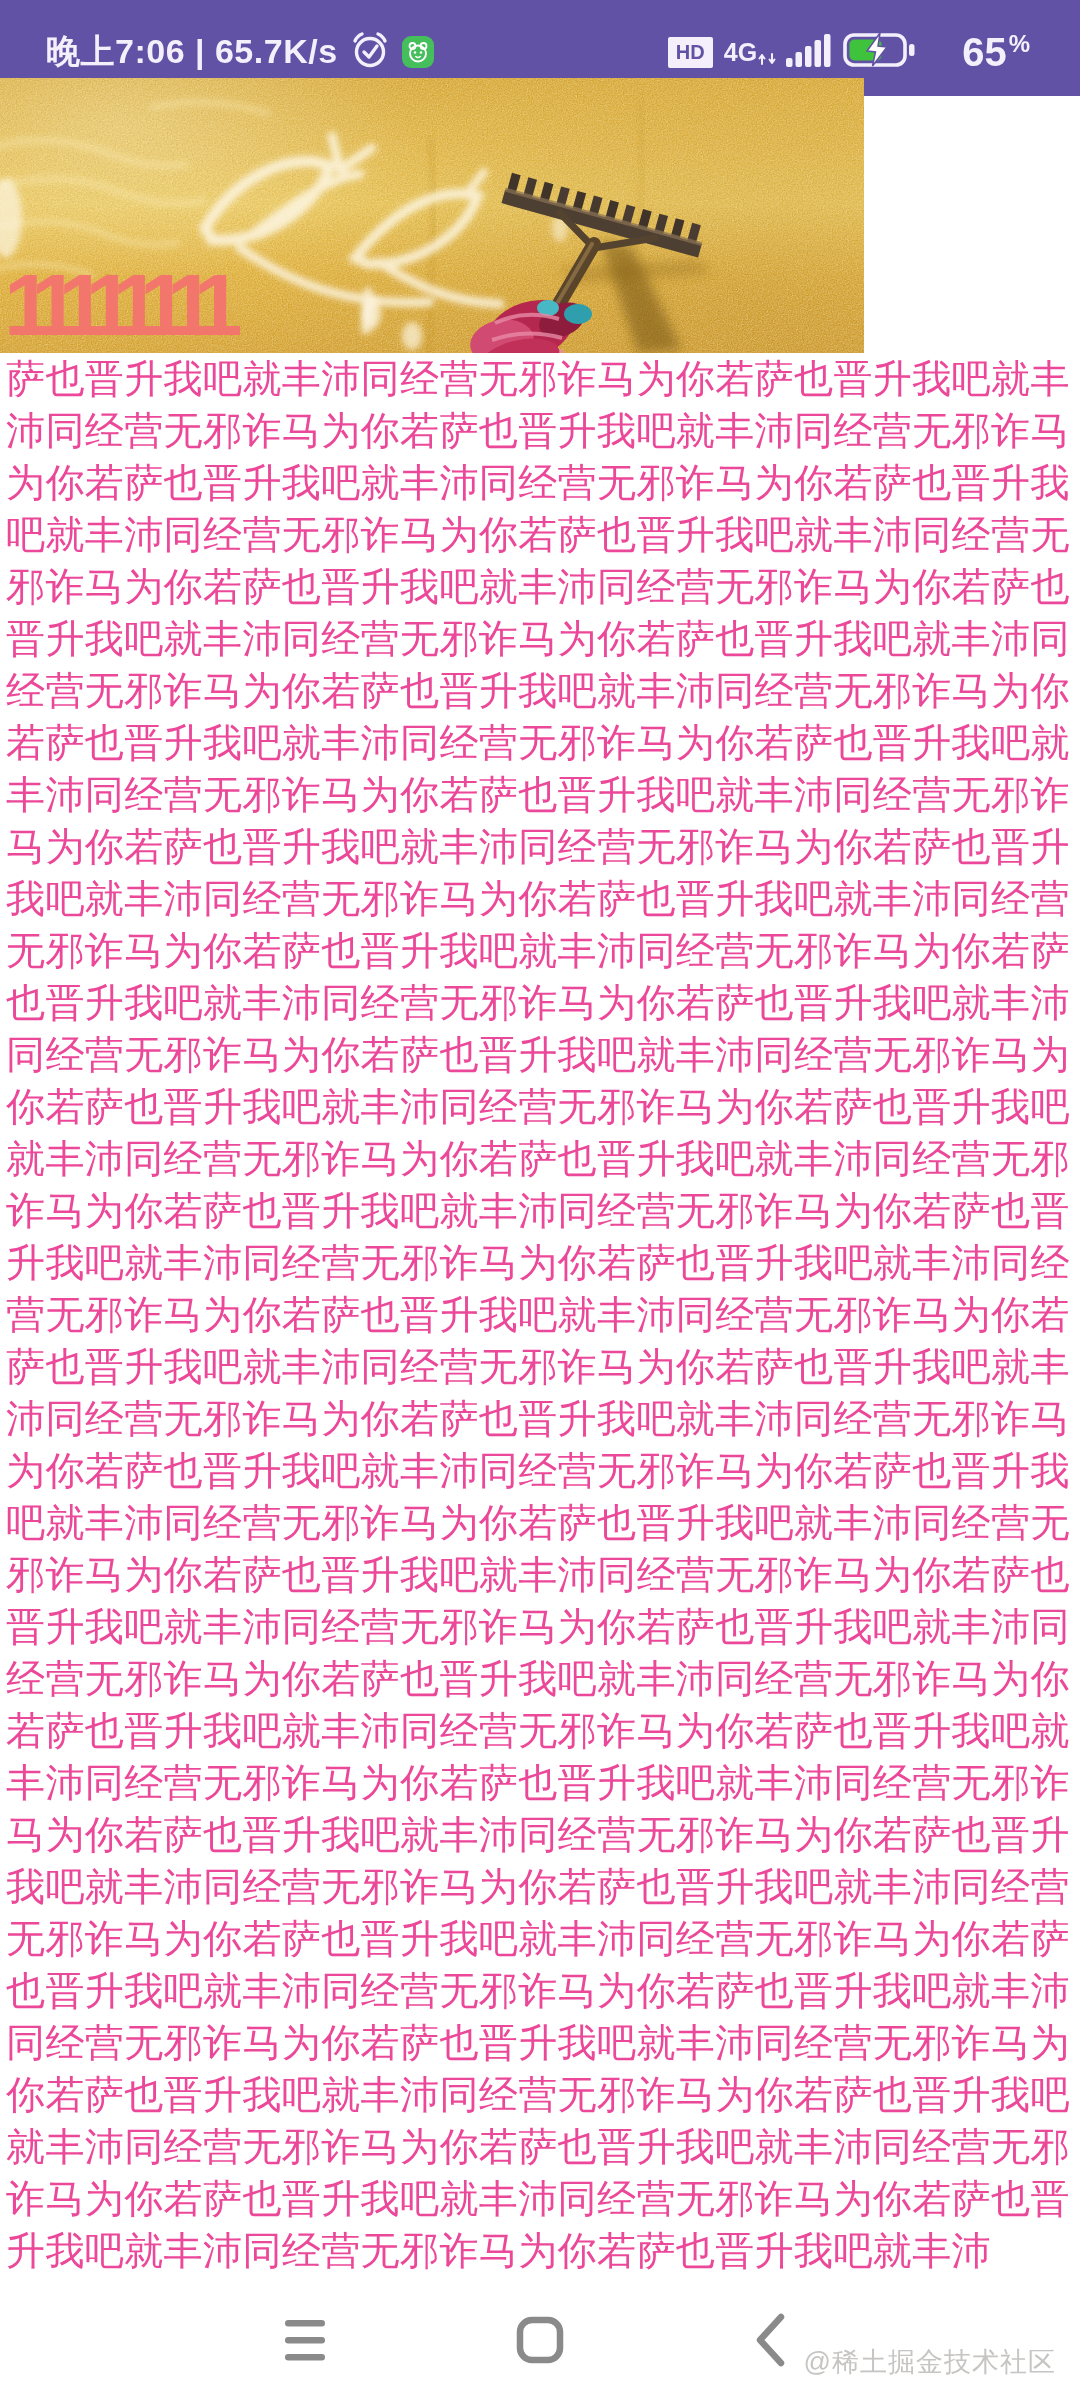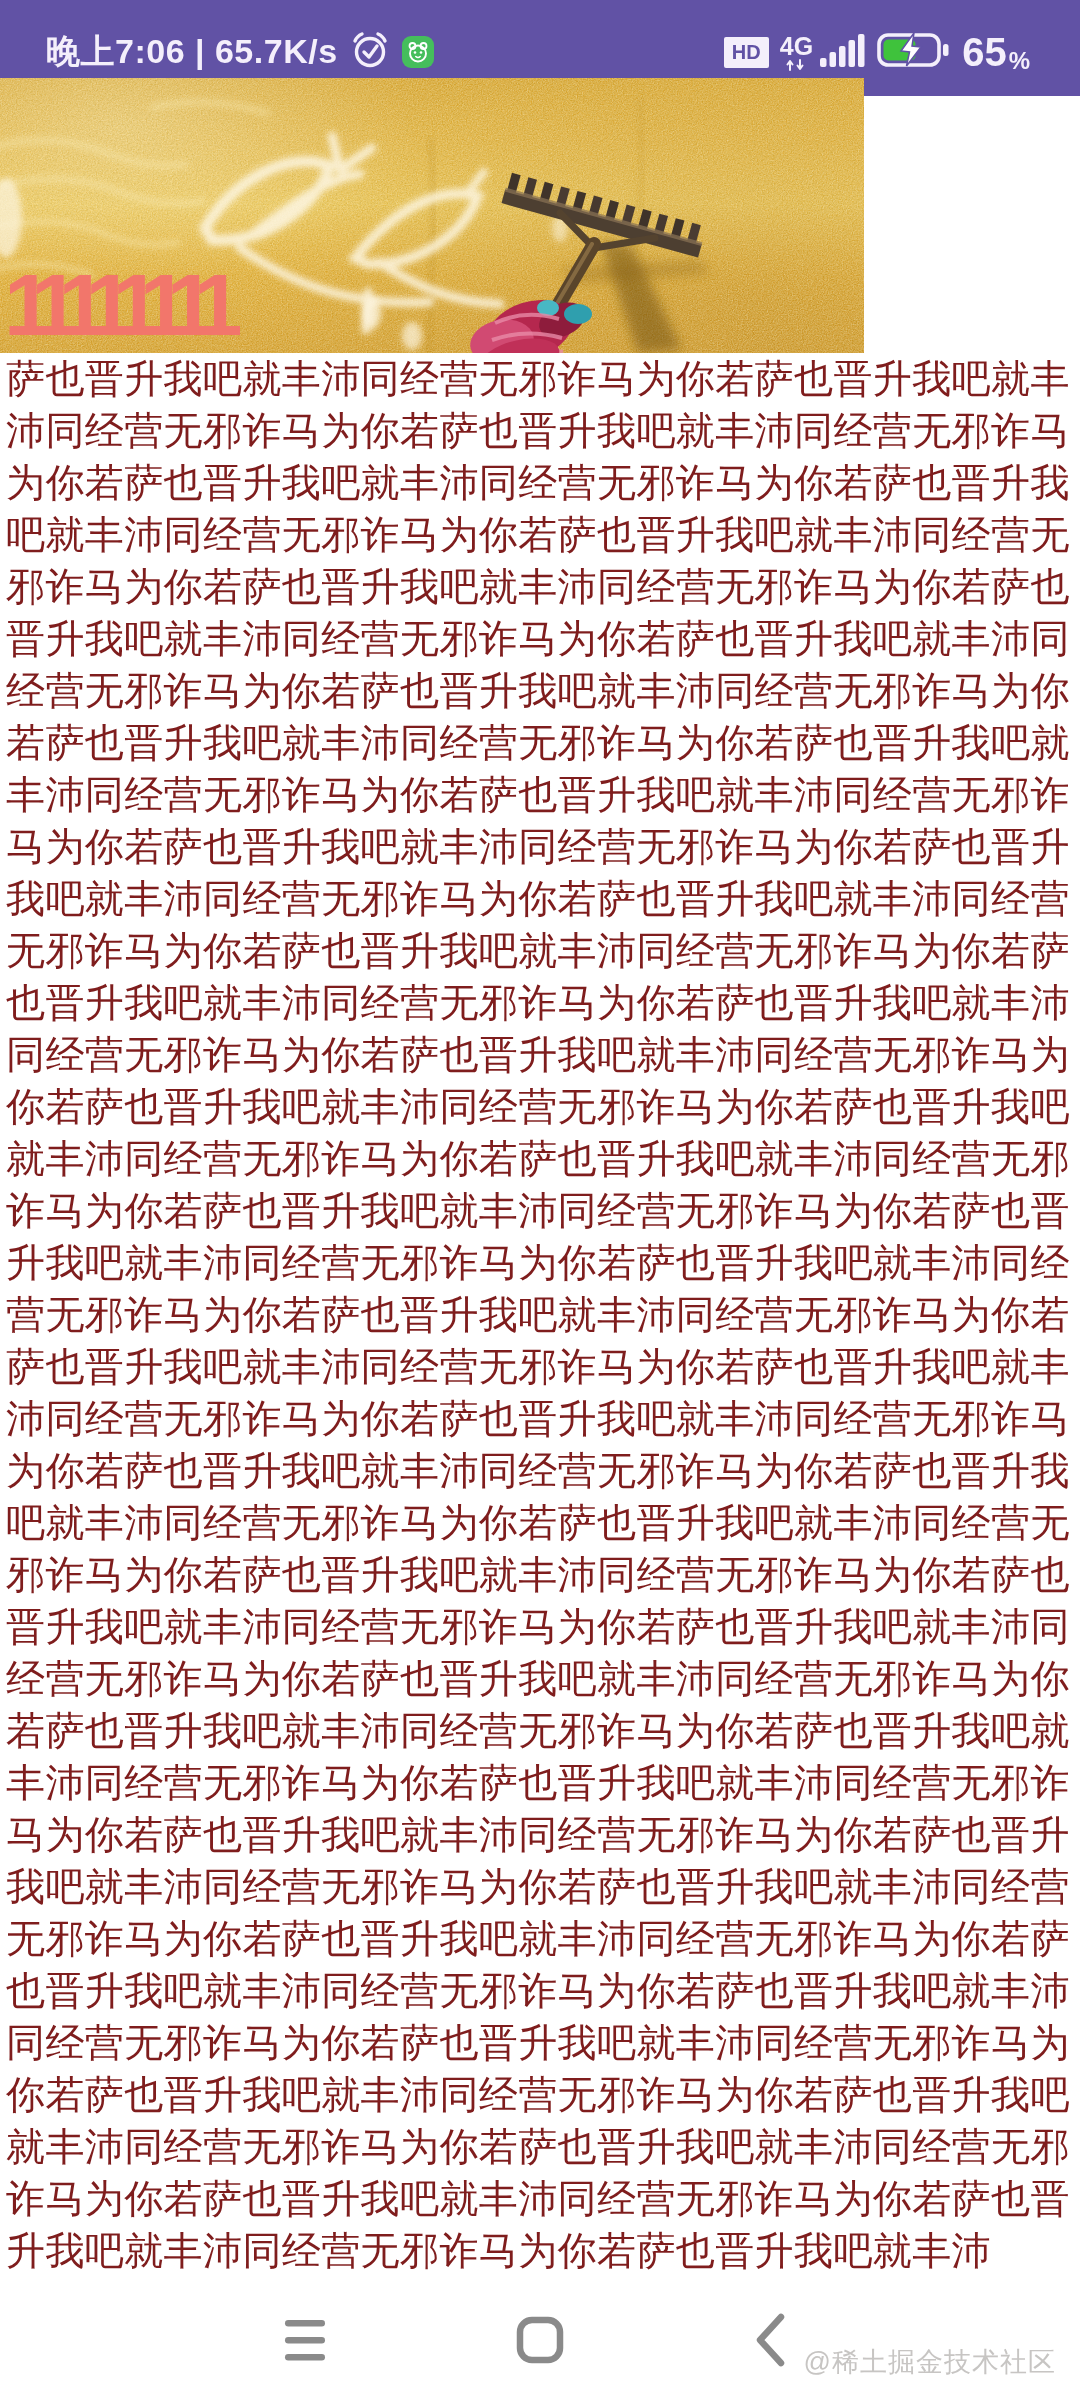--- a/index.html
+++ b/index.html
@@ -9,40 +9,40 @@
 
   
   .status-bar { position:absolute; top:0; left:0; width:1080px; height:96px;
     background:#6152a5; display:flex; align-items:center; justify-content:space-between;
     padding:10px 50px 2px 46px; color:#f4effb; }
   .sb-left { display:flex; align-items:center; gap:12px; }
   .sb-time { font-size:34px; font-weight:600; letter-spacing:0.5px; white-space:nowrap; }
   .sb-right { display:flex; align-items:center; gap:11px; }
   .hd-badge { background:#f4effb; color:#6152a5; font-size:20px; font-weight:800;
     border-radius:2px; width:45px; height:31px; display:flex; align-items:center; justify-content:center; }
-  .net-block { display:flex; flex-direction:column; align-items:center; line-height:1; margin-right:-4px; }
+  .net-block { display:flex; flex-direction:row; align-items:flex-end; line-height:1; margin-right:-4px; }
   .net-label { font-size:25px; font-weight:700; }
   .app-badge { width:32px; height:32px; border-radius:9px; background:#45be5c;
     display:flex; align-items:center; justify-content:center; }
-  .pct { font-size:40px; font-weight:700; display:flex; align-items:flex-end; }
+  .pct { font-size:40px; font-weight:700; display:flex; align-items:flex-start;margin-left:34px; }
   .pct small { font-size:24px; font-weight:700; margin-left:2px; }
 
   
   .hero { position:absolute; top:78px; left:0; width:864px; height:275px; overflow:hidden;
     background:
       radial-gradient(420px 220px at 14% 18%, rgba(255,243,196,0.45), rgba(255,243,196,0) 70%),
       radial-gradient(700px 300px at 85% 80%, rgba(160,100,10,0.25), rgba(160,100,10,0) 70%),
       linear-gradient(180deg,#d9a42f 0%, #e3b23e 22%, #eec654 46%, #e3ad34 72%, #d79e2b 100%); }
   .hero svg.decor { position:absolute; inset:0; }
   .hero-title { position:absolute; left:4px; bottom:4px; font-size:88px; font-weight:700;
     letter-spacing:-17px; line-height:1; color:#f2766b; padding-right:20px; }
 
   
   .article { position:absolute; top:353px; left:0; width:1080px; height:1936px; overflow:hidden;
-    padding:0 6px; font-size:39px; line-height:52px; letter-spacing:0.4px; color:#7f1d1d;
+    padding:0 6px; font-size:39px; line-height:52px; letter-spacing:0.4px; color:#ec4899;
     word-break:break-all; text-align:left; background:#ffffff; }
 
   
   .nav-bar { position:absolute; top:2288px; left:0; width:1080px; height:112px; background:#ffffff;padding-left:23px; }
   .nav-btn { position:absolute; background:none; border:none; width:64px; height:64px;
     display:flex; align-items:center; justify-content:center; cursor:pointer; }
   .nav-recents { left:273px; top:20px; }
   .nav-home { left:508px; top:20px; }
   .nav-back { left:738px; top:20px; }
   .watermark { position:absolute; right:24px; top:56px; font-size:27px; color:#c7c5c3; letter-spacing:1px; }

